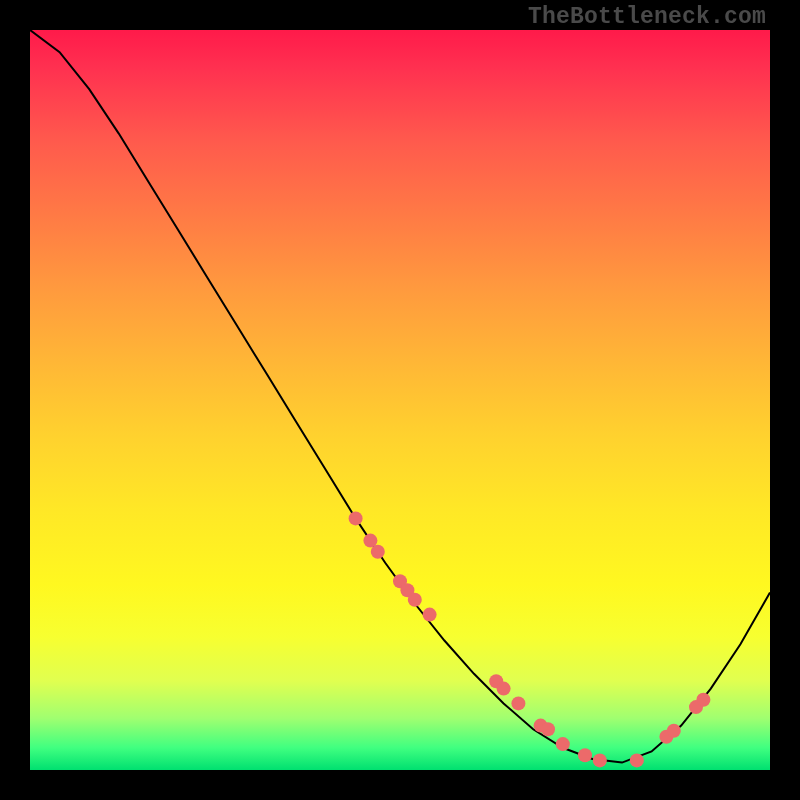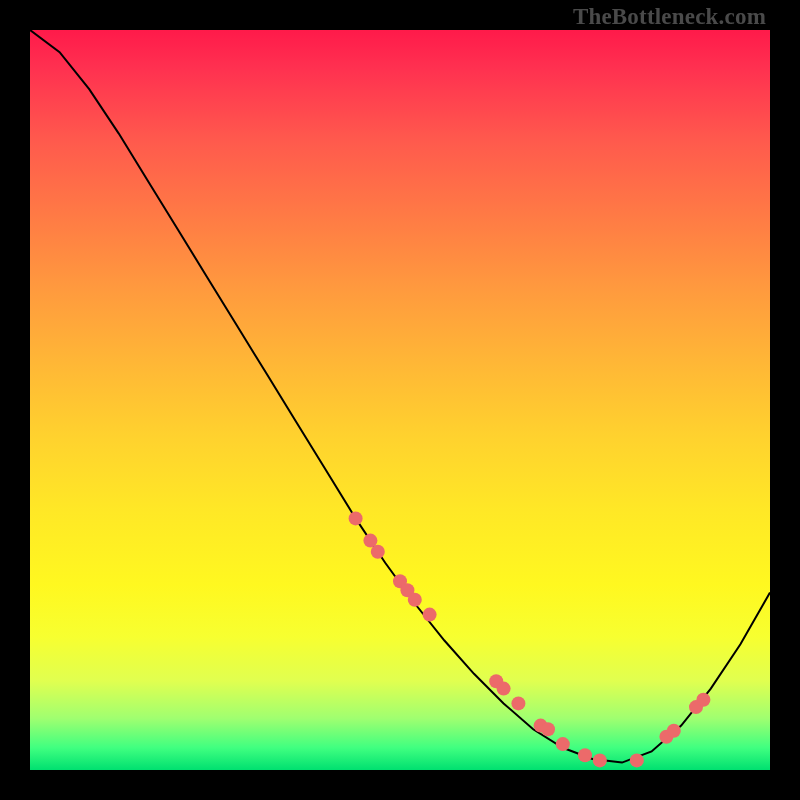--- a/index.html
+++ b/index.html
@@ -44,21 +44,21 @@
     left: 0;
     top: 0;
     width: 740px;
     height: 740px;
   }
   .watermark {
     position: absolute;
     top: 4px;
     right: 34px;
     color: #4a4a4a;
-    font-family: Liberation Serif, serif;
+    font-family: Liberation Mono, monospace;
     font-size: 23px;
     font-weight: 600;
     letter-spacing: 0.2px;
   }
 </style>
 </head>
 <body>
 
 <div class="watermark">TheBottleneck.com</div>
 

